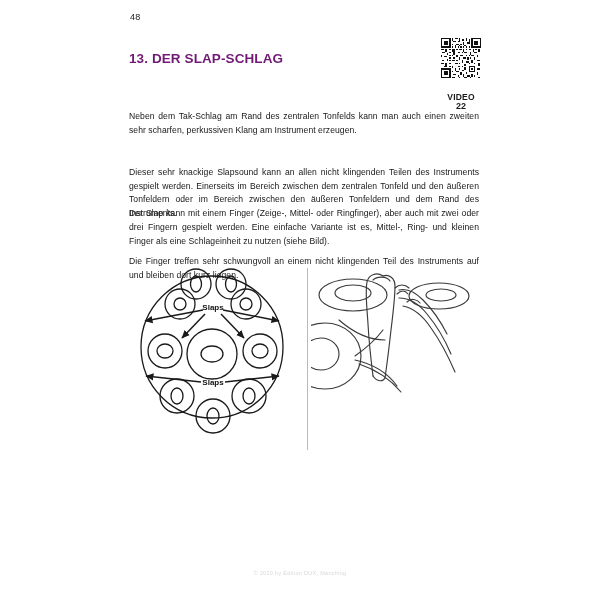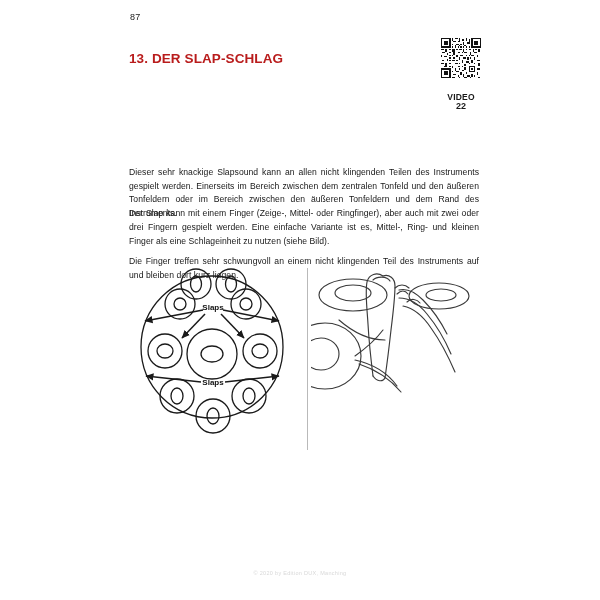--- a/index.html
+++ b/index.html
@@ -33,21 +33,21 @@
     color: #1a1a1a;
     letter-spacing: 0.2px;
   }
 
   .chapter-title {
     position: absolute;
     left: 129px;
     top: 42px;
     font-size: 13.5px;
     font-weight: bold;
-    color: #b91c1c;
+    color: #701a75;
     letter-spacing: 0.1px;
   }
 
   
   .video-badge {
     position: absolute;
     left: 437px;
     top: 38px;
     width: 48px;
     text-align: center;
@@ -147,21 +147,21 @@
     font-size: 5.5px;
     color: #d8d8d8;
     letter-spacing: 0.3px;
   }
 </style>
 </head>
 <body>
 
 <div class="page">
 
-  <div class="page-number">87</div>
+  <div class="page-number">48</div>
 
   <h1 class="chapter-title">13. DER SLAP-SCHLAG</h1>
 
   <div class="video-badge">
     <svg class="qr-code" viewBox="0 0 29 29" shape-rendering="crispEdges">
       <rect x="0" y="0" width="29" height="29" fill="#ffffff"></rect>
       <g fill="#111111">
 
         <rect x="0" y="0" width="7" height="1"></rect>
           <rect x="0" y="6" width="7" height="1"></rect>
@@ -292,20 +292,21 @@
           <rect x="13" y="28" width="1" height="1"></rect>
         <rect x="17" y="28" width="2" height="1"></rect>
           <rect x="21" y="28" width="1" height="1"></rect>
         <rect x="27" y="28" width="1" height="1"></rect>
       </g>
     </svg>
     <div class="video-label">VIDEO</div>
     <div class="video-number">22</div>
   </div>
 
+  <p class="body-text p1">Neben dem Tak-Schlag am Rand des zentralen Tonfelds kann man auch einen zweiten sehr scharfen, perkussiven Klang am Instrument erzeugen.</p>
 
   <p class="body-text p2">Dieser sehr knackige Slapsound kann an allen nicht klingenden Teilen des Instruments gespielt werden. Einerseits im Bereich zwischen dem zentralen Tonfeld und den äußeren Tonfeldern oder im Bereich zwischen den äußeren Tonfeldern und dem Rand des Instruments.</p>
 
   <p class="body-text p3">Der Slap kann mit einem Finger (Zeige-, Mittel- oder Ringfinger), aber auch mit zwei oder drei Fingern gespielt werden. Eine einfache Variante ist es, Mittel-, Ring- und kleinen Finger als eine Schlageinheit zu nutzen (siehe Bild).</p>
 
   <p class="body-text p4">Die Finger treffen sehr schwungvoll an einem nicht klingenden Teil des Instruments auf und bleiben dort kurz liegen.</p>
 
   <div class="figure-area">
 
     <div class="figure-divider"></div>

